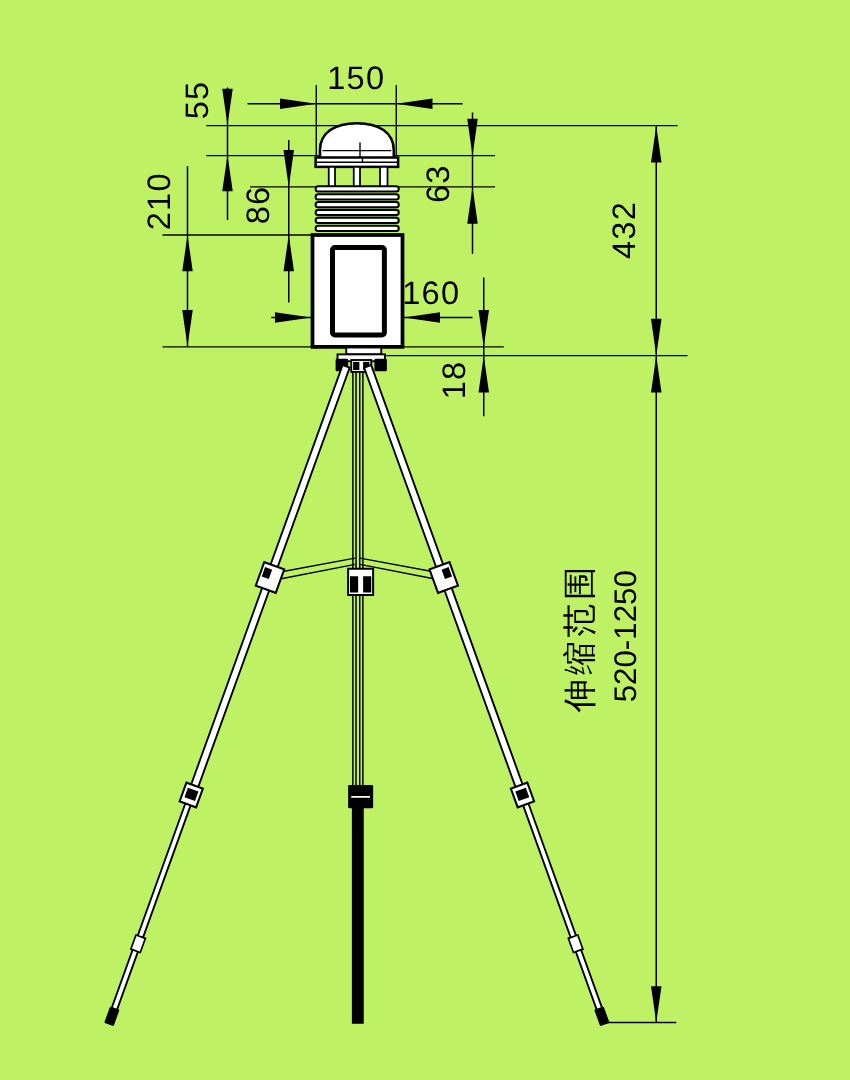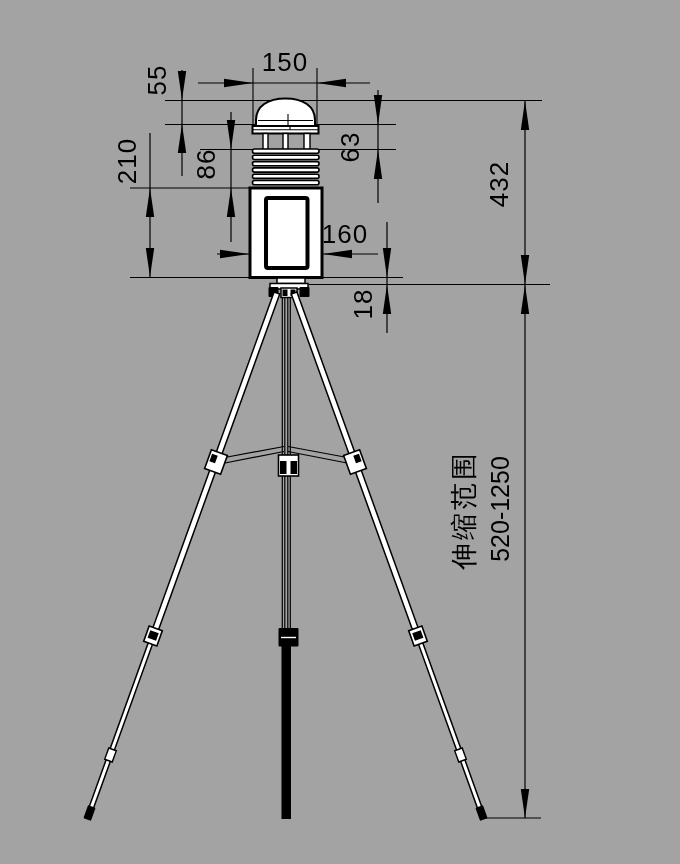--- a/index.html
+++ b/index.html
@@ -1,16 +1,16 @@
 <!DOCTYPE html>
 <html><head>
 <meta charset="utf-8">
 <style>
   html,body{margin:0;padding:0;background:#ffffff;}
-  #stage{width:680px;height:864px;position:relative;background:#a3a3a3;overflow:hidden;}
+  #stage{width:680px;height:864px;position:relative;background:#bef264;overflow:hidden;}
   svg{display:block;}
   .outline{fill:#ffffff;stroke:#000000;}
   .thin{stroke:#000000;stroke-width:1.1;fill:none;}
   .dimline{stroke:#000000;stroke-width:1.2;fill:none;}
   .arrow{fill:#000000;stroke:none;}
   .solid{fill:#000000;stroke:none;}
   text{font-family:"Liberation Sans","DejaVu Sans",sans-serif;fill:#000000;}
   .dimtext{font-size:26px;letter-spacing:1px;}
   .dimtext-sm{font-size:25px;letter-spacing:0px;}
   .cjk{font-size:27px;letter-spacing:3px;}

